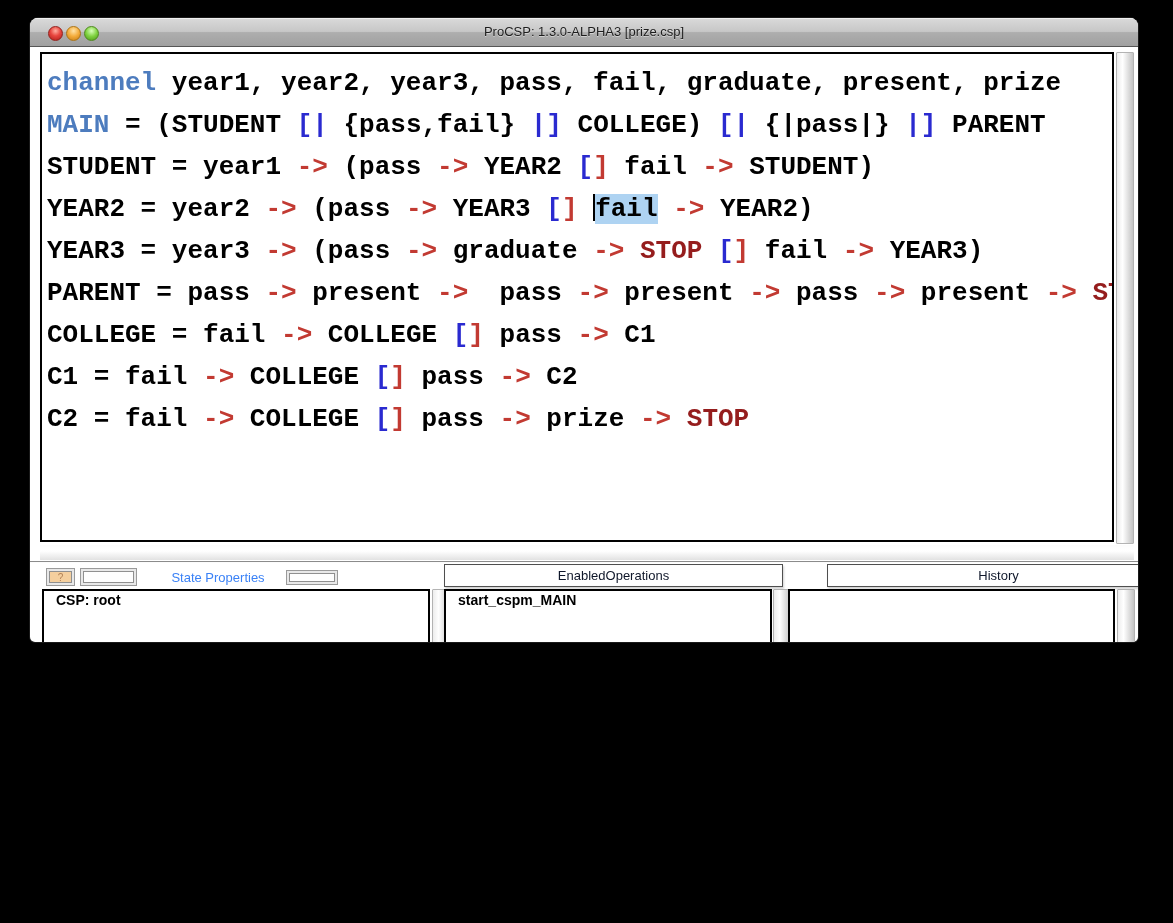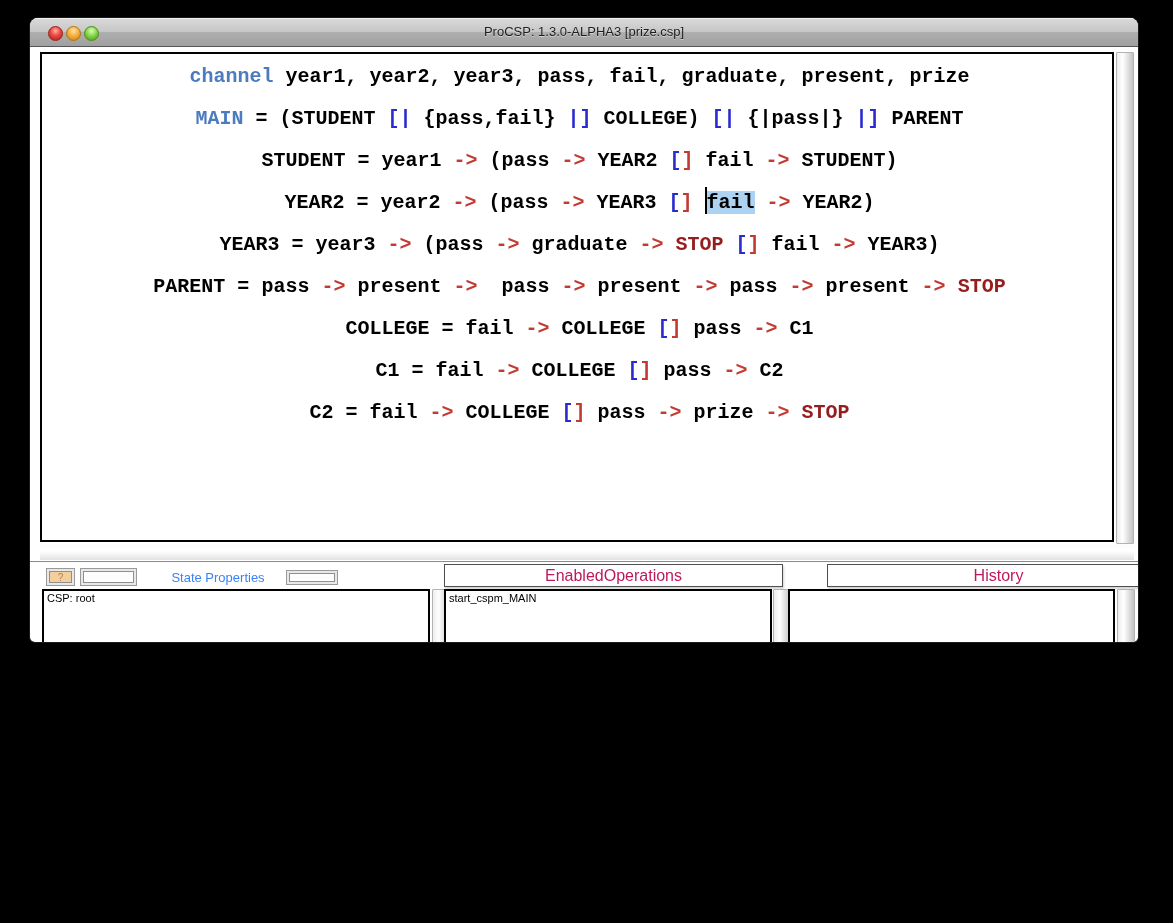--- a/index.html
+++ b/index.html
@@ -31,24 +31,24 @@
     background:radial-gradient(circle at 50% 30%, #ffe3a6 0%, #f3ab3a 50%, #c57d16 100%);}
   .tl-zoom{left:54px;border:1px solid #4e8a1e;
     background:radial-gradient(circle at 50% 30%, #d8ffba 0%, #7fd23f 50%, #4c9718 100%);}
 
   
   .editor{
     position:absolute;left:10px;top:34px;width:1070px;height:486px;
     border:2px solid #000;background:#fff;overflow:hidden;
   }
   .code{
-    padding:2px 0 0 5px;
+    padding:8px 0 0 5px;
     font-family:"Liberation Mono", monospace;
-    font-weight:bold;font-size:20px;line-height:42px;
-    white-space:pre;color:#000;text-align:center;
+    font-weight:bold;font-size:26px;line-height:42px;
+    white-space:pre;color:#000;
   }
   .code-line{height:42px;}
   .seg-pl{color:#000;}
   .seg-kw{color:var(--keyword);}
   .seg-br{color:var(--bracket);}
   .seg-rd{color:var(--operator);}
   .seg-stop{color:var(--stop);margin-top:16px;}
   .seg-sel{background:var(--selection);}
   .seg-caret{display:inline-block;width:0;height:27px;border-left:2px solid #000;
     vertical-align:middle;position:relative;top:-2px;}
@@ -65,27 +65,27 @@
   }
   .divider{
     position:absolute;left:0;right:0;top:543px;height:0;
     border-top:1px solid #8b8b8b;border-bottom:1px solid #fcfcfc;
   }
 
   
   .panel-header{
     position:absolute;top:546px;height:21px;background:#fff;
     border:1px solid #4f4f4f;box-shadow:1px 2px 2px rgba(0,0,0,.18), inset 0 0 0 1px #fdfdfd;
-    text-align:center;font-size:16px;color:#be185d;line-height:21px;
+    text-align:center;font-size:13px;color:#0f172a;line-height:21px;
   }
   .list-box{
     position:absolute;top:571px;height:252px;background:#fff;
     border:2px solid #000;overflow:hidden;
   }
-  .list-item{font-size:11px;color:#000;padding:1px 3px;white-space:nowrap;}
+  .list-item{font-size:14px;color:#000;padding:1px 12px;white-space:nowrap;font-weight:bold;}
   .panel-vscroll{top:571px;height:256px;}
 
   .sp-row{position:absolute;top:548px;left:10px;height:22px;}
   .mini-btn{
     position:absolute;border:1px solid #9a9a9a;background:#e8e8e8;padding:2px;
     box-sizing:border-box;
   }
   .mini-btn .fill{
     width:100%;height:100%;border:1px solid #8f8f8f;background:#fdfdfd;
     box-sizing:border-box;font-size:10px;text-align:center;line-height:11px;

